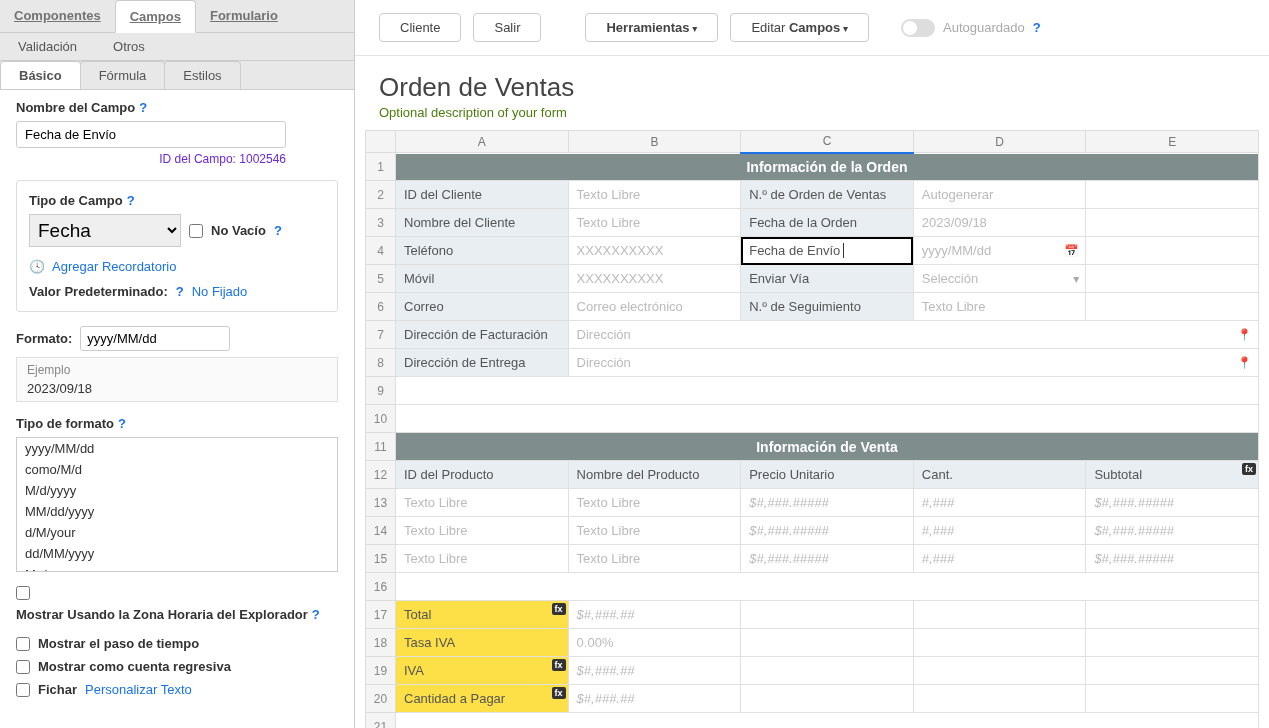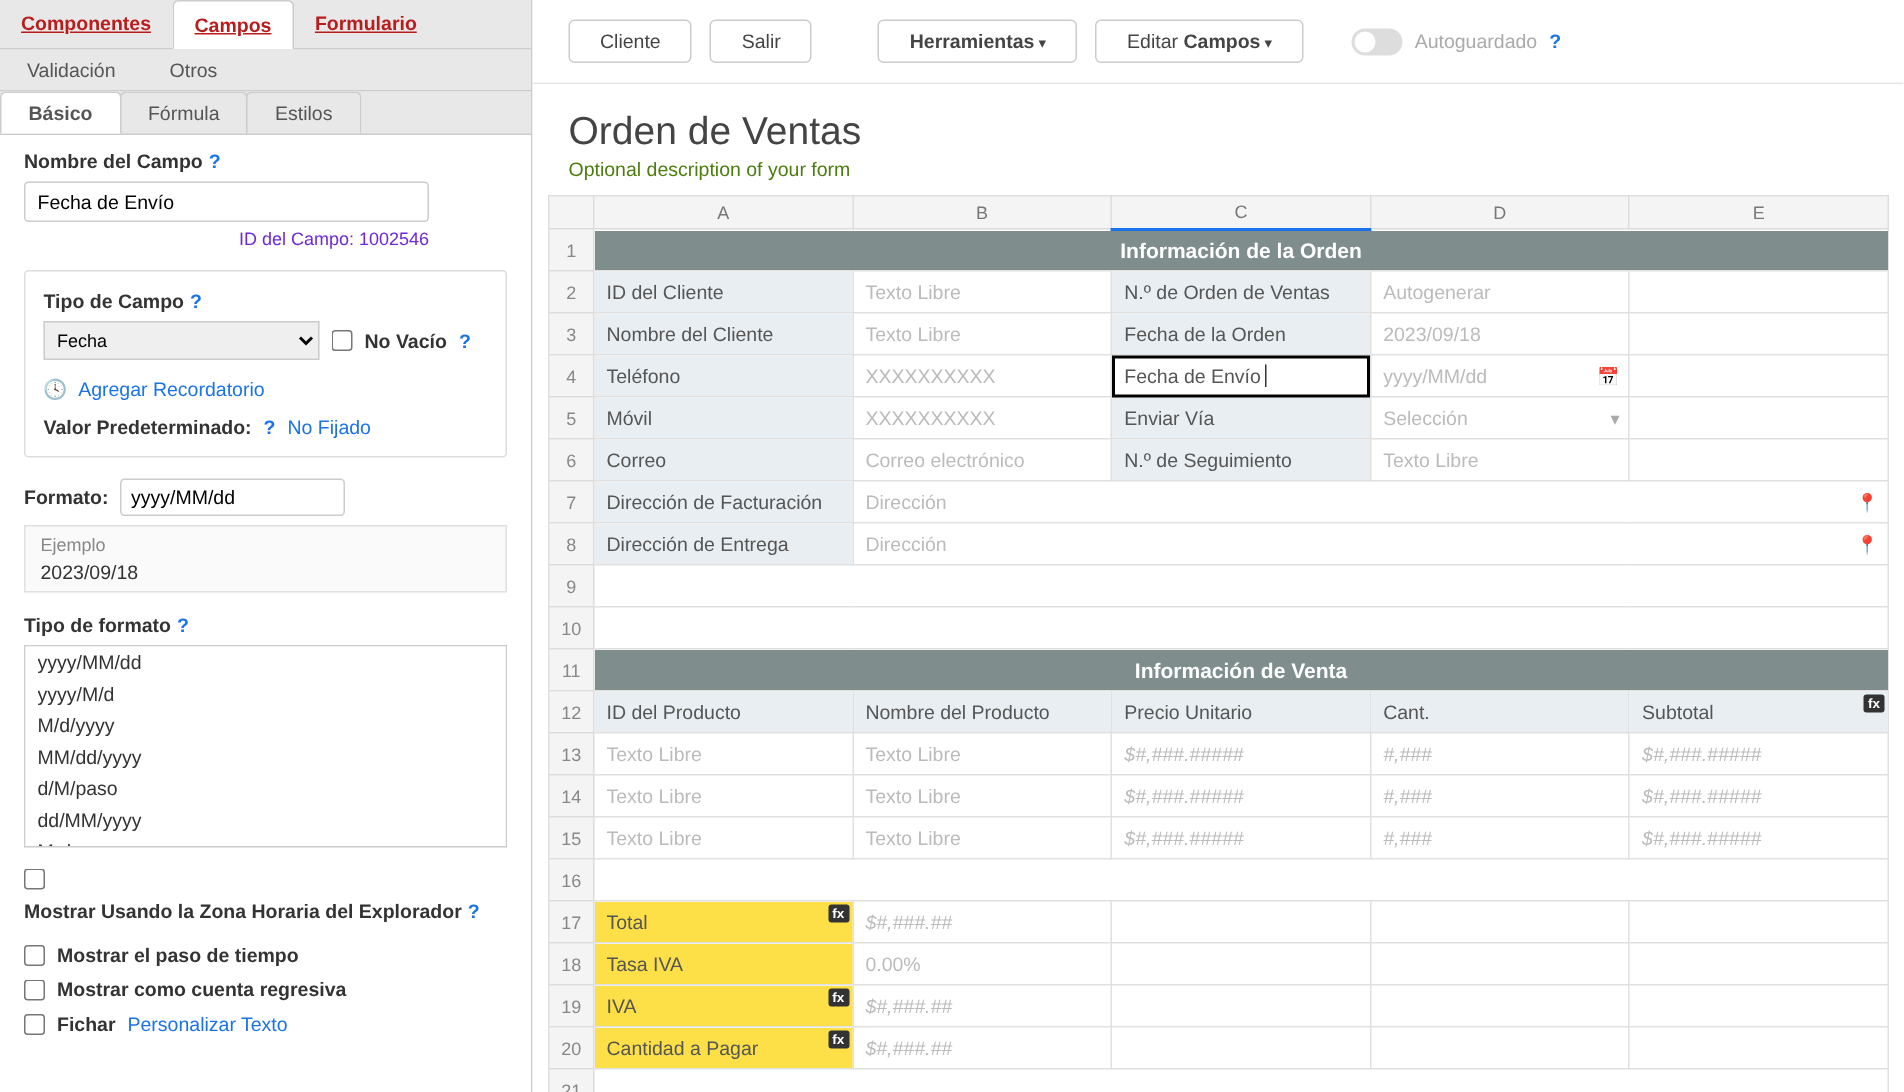--- a/index.html
+++ b/index.html
@@ -2,40 +2,40 @@
 <html><head>
 <meta charset="utf-8">
 <style>
 * { box-sizing: border-box; margin: 0; padding: 0; font-family: -apple-system, BlinkMacSystemFont, "Segoe UI", Arial, sans-serif; }
 body { background: #fff; font-size: 13px; color: #333; overflow: hidden; }
 .main-layout { display: flex; height: 728px; width: 1269px; }
 
 
 .sidebar { width: 355px; background: #f0f0f0; border-right: 1px solid #ccc; display: flex; flex-direction: column; }
 .top-tabs { display: flex; border-bottom: 1px solid #ccc; background: #e8e8e8; }
-.top-tab { padding: 8px 14px; cursor: pointer; color: #b91c1c; text-decoration: underline; font-size: 13px; font-weight: 600; }
+.top-tab { padding: 8px 14px; cursor: pointer; color: #737373; text-decoration: underline; font-size: 13px; font-weight: 600; }
 .top-tab.active { background: #fff; border: 1px solid #ccc; border-bottom: 1px solid #fff; margin-bottom: -1px; border-radius: 4px 4px 0 0; }
 
 .sub-tabs-top { display: flex; background: #e8e8e8; border-bottom: 1px solid #ccc; }
 .sub-tab-top { padding: 6px 18px; cursor: pointer; color: #555; font-size: 13px; }
 
 .sub-tabs-bottom { display: flex; background: #e8e8e8; border-bottom: 1px solid #ccc; }
 .sub-tab-bottom { padding: 6px 18px; cursor: pointer; color: #555; font-size: 13px; border: 1px solid #ccc; border-bottom: none; border-radius: 4px 4px 0 0; margin-right: -1px; }
 .sub-tab-bottom.active { background: #fff; font-weight: 600; }
 
 .sidebar-content { padding: 10px 16px; background: #fff; flex: 1; overflow-y: auto; }
 .field-group { margin-bottom: 14px; }
 .field-label { font-size: 13px; margin-bottom: 6px; display: flex; gap: 4px; font-weight: 600; color: #333; }
 .help { color: #1a73e8; font-weight: bold; cursor: pointer; }
 .text-input { width: 270px; padding: 5px 8px; border: 1px solid #ccc; border-radius: 3px; font-size: 13px; }
 .field-id { text-align: right; width: 270px; color: #6d28d9; font-size: 12px; margin-top: 4px; }
 
 .boxed { border: 1px solid #ddd; padding: 12px; border-radius: 3px; }
 .inline-row { display: flex; align-items: center; gap: 8px; }
-.select { padding: 4px; border: 1px solid #ccc; width: 184px; font-size: 12px; }
+.select { padding: 4px; border: 1px solid #ccc; width: 152px; font-size: 19px; }
 .checkbox { width: 14px; height: 14px; }
 .link-color { color: #1a73e8; cursor: pointer; }
 .clock-icon { margin-right: 4px; color: #888; }
 
 .format-row { display: flex; align-items: center; gap: 8px; margin-bottom: 6px; }
 .format-input { width: 150px; padding: 4px 6px; border: 1px solid #ccc; border-radius: 3px; font-size: 13px; }
 .example-box { border: 1px solid #e0e0e0; padding: 5px 10px; background: #fafafa; margin-top: 4px; }
 .example-label { font-size: 12px; color: #888; margin-bottom: 4px; }
 .example-value { font-size: 13px; color: #333; }
 
@@ -138,24 +138,24 @@
         </div>
       </div>
 
       <div class="field-group">
         <div class="field-label">
             <span>Tipo de formato</span> 
             <span class="help">?</span>
           </div>
         <div class="format-list">
           <div class="format-item">yyyy/MM/dd</div>
-          <div class="format-item">yyyy/M/d</div>
+          <div class="format-item">como/M/d</div>
           <div class="format-item">M/d/yyyy</div>
           <div class="format-item">MM/dd/yyyy</div>
-          <div class="format-item">d/M/paso</div>
+          <div class="format-item">d/M/your</div>
           <div class="format-item">dd/MM/yyyy</div>
           <div class="format-item">M-d-yyyy</div>
 
         </div>
       </div>
 
       <div class="field-group">
         <input type="checkbox" class="checkbox" style="">
         <div class="field-label" style="margin-top:4px">
             <span>Mostrar Usando la Zona Horaria del Explorador</span> 

